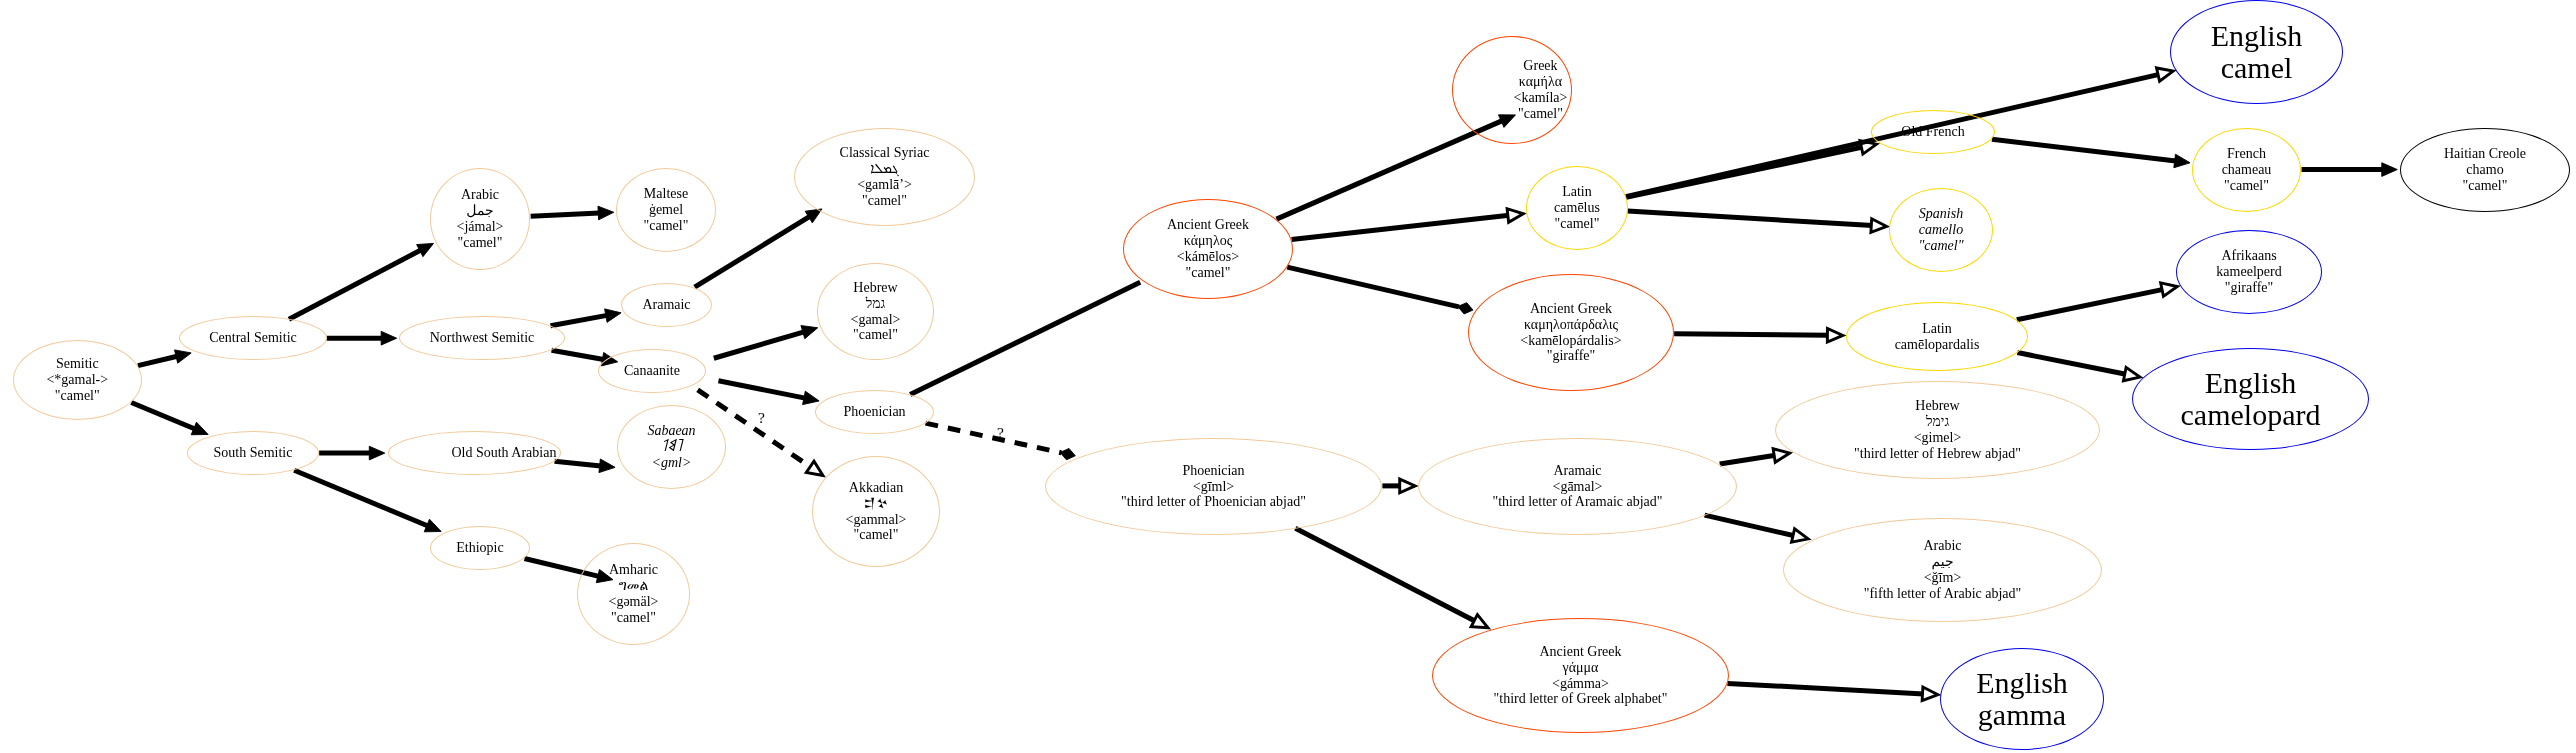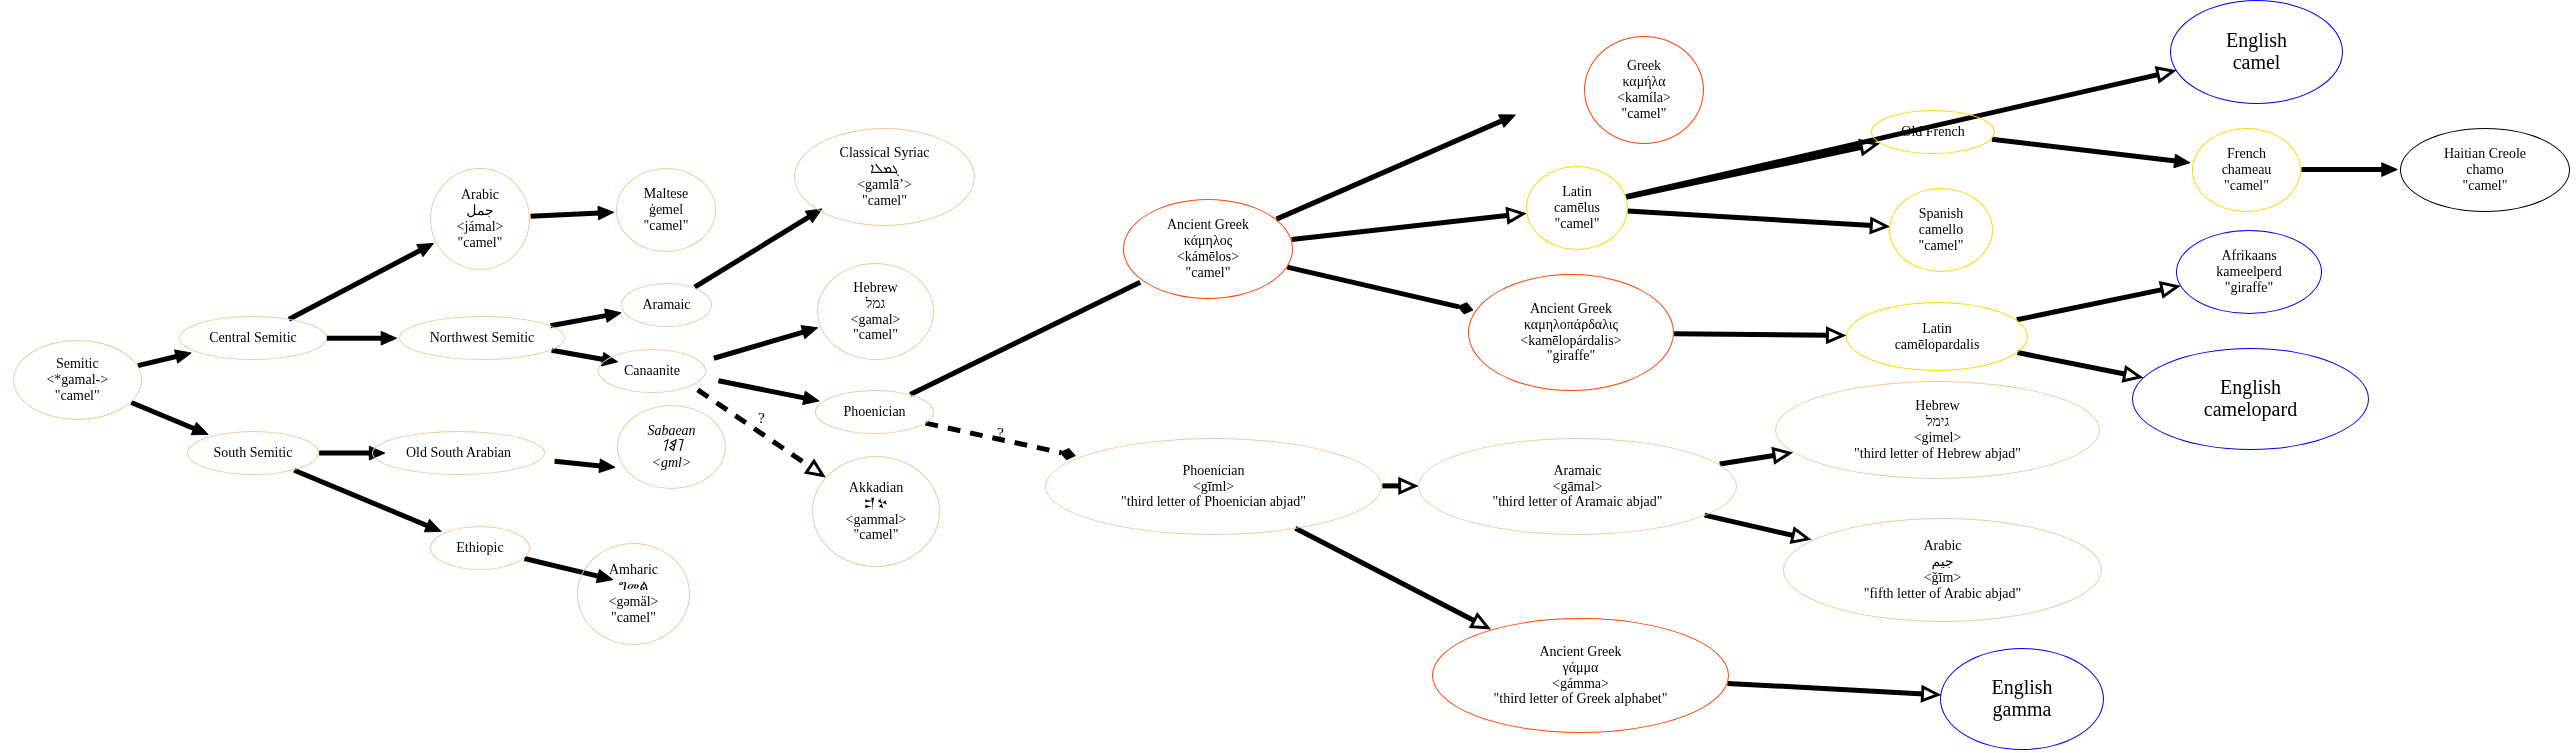--- a/index.html
+++ b/index.html
@@ -5,21 +5,21 @@
   html,body{margin:0;padding:0;background:#ffffff;}
   #root{position:relative;width:2576px;height:753px;background:#fff;
         font-family:"Liberation Serif","DejaVu Serif",serif;overflow:hidden;}
   #edges{position:absolute;left:0;top:0;width:2576px;height:753px;}
   .node{position:absolute;display:flex;align-items:center;justify-content:center;
         box-sizing:border-box;border-style:solid;border-width:1.8px;border-radius:50%;
         background:transparent;}
   .node .lbl{text-align:center;line-height:1.13;color:#000;padding:0 3.6px;}
   .ln{display:block;white-space:nowrap;}
   .sz-s .ln{font-size:14px;}
-  .sz-l .ln{font-size:20px;line-height:1.08;}
+  .sz-l .ln{font-size:30px;line-height:1.08;}
   .script{font-size:18px;}
   .script-heb{font-size:20px;}
   .qmark{position:absolute;font-size:15.5px;color:#000;font-family:"Liberation Serif",serif;}
 </style>
 </head>
 <body>
 
 <div id="root">
   <svg id="edges" viewBox="0 0 2825 826" preserveAspectRatio="none" aria-hidden="true">
       <g>
@@ -178,21 +178,21 @@
           <span class="ln script">جمل</span>
           <span class="ln script">&lt;jámal&gt;</span>
           <span class="ln script">"camel"</span>
         </div>
       </div>
       <div class="node sz-s" style="left: 399px; top: 316px; width: 166px; height: 44px; border-color: rgb(242, 202, 154);">
         <div class="lbl">
           <span class="ln script">Northwest Semitic</span>
         </div>
       </div>
-      <div class="node sz-s" style="left: 372px; top: 431px; width: 173px; height: 44px; border-color: rgb(242, 202, 154);">
+      <div class="node sz-s" style="left: 388px; top: 431px; width: 173px; height: 44px; border-color: rgb(242, 202, 154); justify-content: flex-end;">
         <div class="lbl">
           <span class="ln script">Old South Arabian</span>
         </div>
       </div>
       <div class="node sz-s" style="left: 430px; top: 526px; width: 100px; height: 44px; border-color: rgb(242, 202, 154);">
         <div class="lbl">
           <span class="ln script">Ethiopic</span>
         </div>
       </div>
       <div class="node sz-s" style="left: 616px; top: 168px; width: 100px; height: 84px; border-color: rgb(242, 202, 154);">
@@ -257,21 +257,21 @@
         </div>
       </div>
       <div class="node sz-s" style="left: 1123px; top: 199px; width: 170px; height: 100px; border-color: rgb(255, 69, 0);">
         <div class="lbl">
           <span class="ln script">Ancient Greek</span>
           <span class="ln script">κάμηλος</span>
           <span class="ln script">&lt;kámēlos&gt;</span>
           <span class="ln script">"camel"</span>
         </div>
       </div>
-      <div class="node sz-s" style="left: 1584px; top: 36px; width: 120px; height: 108px; border-color: rgb(255, 69, 0);">
+      <div class="node sz-s" style="left: 1452px; top: 36px; width: 120px; height: 108px; border-color: rgb(255, 69, 0); justify-content: flex-end;">
         <div class="lbl">
           <span class="ln script">Greek</span>
           <span class="ln script">καμήλα</span>
           <span class="ln script">&lt;kamíla&gt;</span>
           <span class="ln script">"camel"</span>
         </div>
       </div>
       <div class="node sz-s" style="left: 1526px; top: 166px; width: 102px; height: 84px; border-color: rgb(255, 215, 0);">
         <div class="lbl">
           <span class="ln script">Latin</span>
@@ -285,21 +285,21 @@
           <span class="ln script">καμηλοπάρδαλις</span>
           <span class="ln script">&lt;kamēlopárdalis&gt;</span>
           <span class="ln script">"giraffe"</span>
         </div>
       </div>
       <div class="node sz-s" style="left: 1871px; top: 110px; width: 124px; height: 44px; border-color: rgb(255, 215, 0);">
         <div class="lbl">
           <span class="ln script">Old French</span>
         </div>
       </div>
-      <div class="node sz-s" style="left: 1889px; top: 188px; width: 104px; height: 84px; border-color: rgb(255, 215, 0);">
+      <div class="node sz-s" style="left: 1889px; top: 188px; width: 104px; height: 84px; border-color: rgb(255, 215, 0); font-style: italic;">
         <div class="lbl">
           <span class="ln script">Spanish</span>
           <span class="ln script">camello</span>
           <span class="ln script">"camel"</span>
         </div>
       </div>
       <div class="node sz-s" style="left: 1846px; top: 302px; width: 182px; height: 69px; border-color: rgb(255, 215, 0);">
         <div class="lbl">
           <span class="ln script">Latin</span>
           <span class="ln script">camēlopardalis</span>

